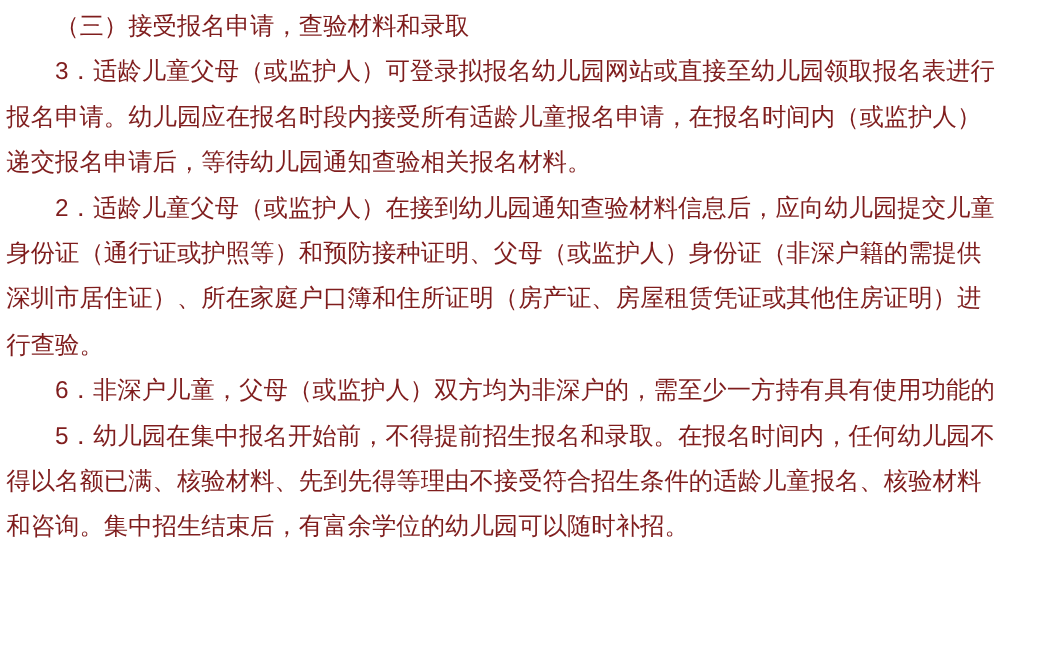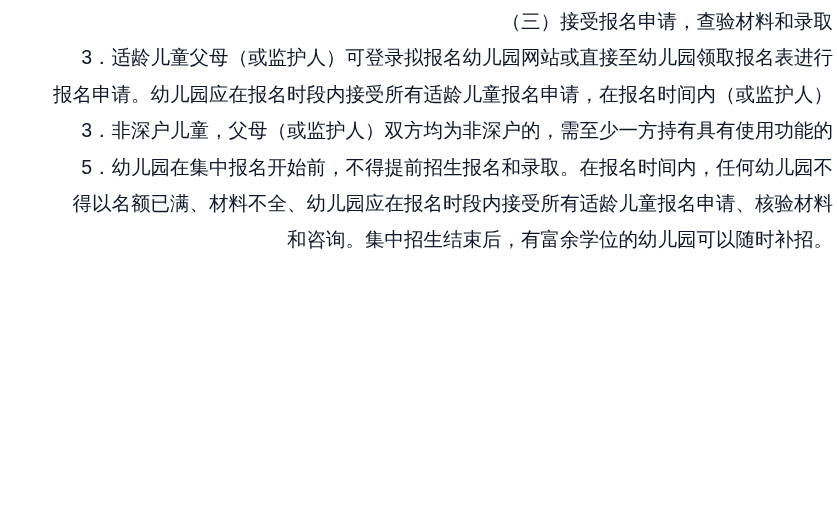--- a/index.html
+++ b/index.html
@@ -25,36 +25,43 @@
   .line {
     white-space: nowrap;
     height: 36.4px;
     overflow: hidden;
   }
   .line.indent { padding-left: 39px; }
 </style>
 </head>
 <body style="background: rgb(255, 255, 255);">
 
-<div class="doc" style="color: #0f172a; text-align: right;">
+<div class="doc" style="color: #7f1d1d;">
 
   <div class="para">
     <div class="line indent">（三）接受报名申请，查验材料和录取</div>
   </div>
 
   <div class="para">
     <div class="line indent">3．适龄儿童父母（或监护人）可登录拟报名幼儿园网站或直接至幼儿园领取报名表进行</div>
     <div class="line">报名申请。幼儿园应在报名时段内接受所有适龄儿童报名申请，在报名时间内（或监护人）</div>
+    <div class="line">递交报名申请后，等待幼儿园通知查验相关报名材料。</div>
   </div>
 
+  <div class="para">
+    <div class="line indent">2．适龄儿童父母（或监护人）在接到幼儿园通知查验材料信息后，应向幼儿园提交儿童</div>
+    <div class="line">身份证（通行证或护照等）和预防接种证明、父母（或监护人）身份证（非深户籍的需提供</div>
+    <div class="line">深圳市居住证）、所在家庭户口簿和住所证明（房产证、房屋租赁凭证或其他住房证明）进</div>
+    <div class="line">行查验。</div>
+  </div>
 
   <div class="para">
-    <div class="line indent">3．非深户儿童，父母（或监护人）双方均为非深户的，需至少一方持有具有使用功能的</div>
+    <div class="line indent">6．非深户儿童，父母（或监护人）双方均为非深户的，需至少一方持有具有使用功能的</div>
   </div>
 
 
   <div class="para">
     <div class="line indent">5．幼儿园在集中报名开始前，不得提前招生报名和录取。在报名时间内，任何幼儿园不</div>
-    <div class="line">得以名额已满、材料不全、幼儿园应在报名时段内接受所有适龄儿童报名申请、核验材料</div>
+    <div class="line">得以名额已满、核验材料、先到先得等理由不接受符合招生条件的适龄儿童报名、核验材料</div>
     <div class="line">和咨询。集中招生结束后，有富余学位的幼儿园可以随时补招。</div>
   </div>
 
 </div>
 
 </body></html>

